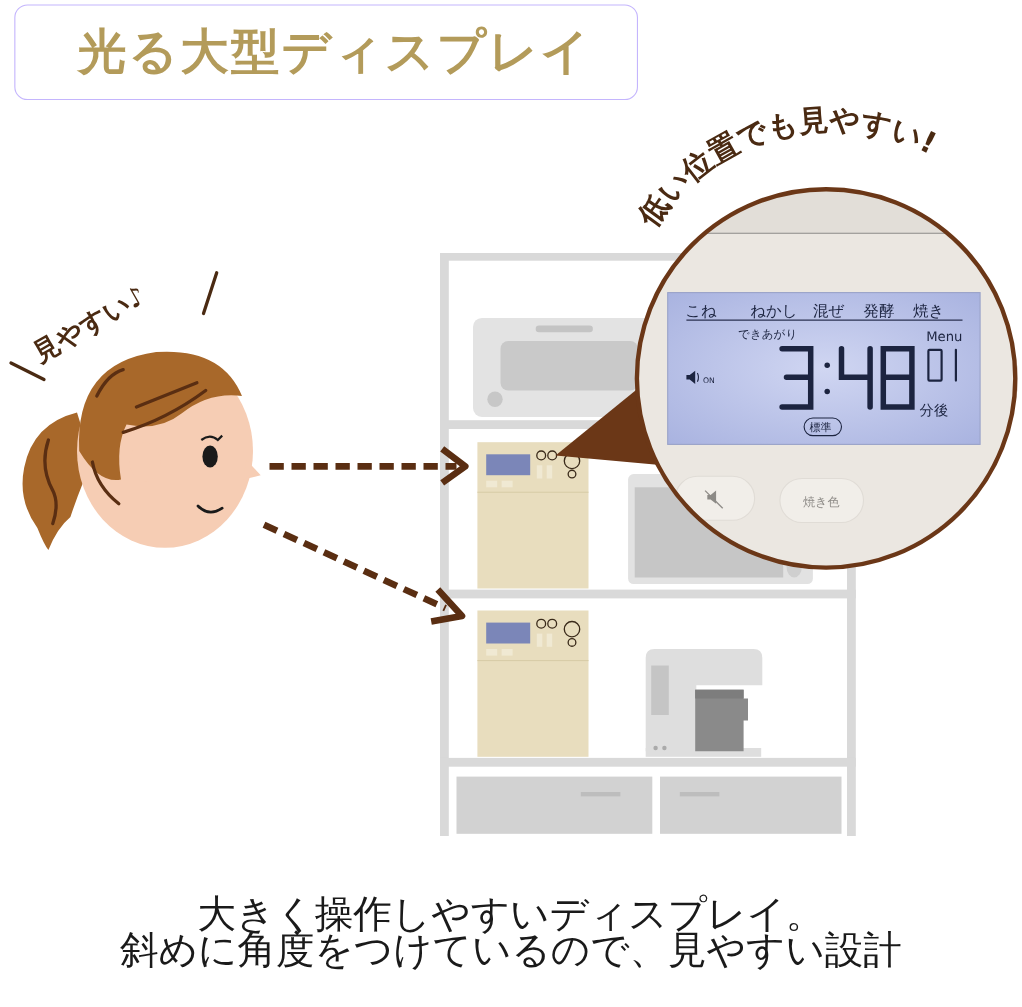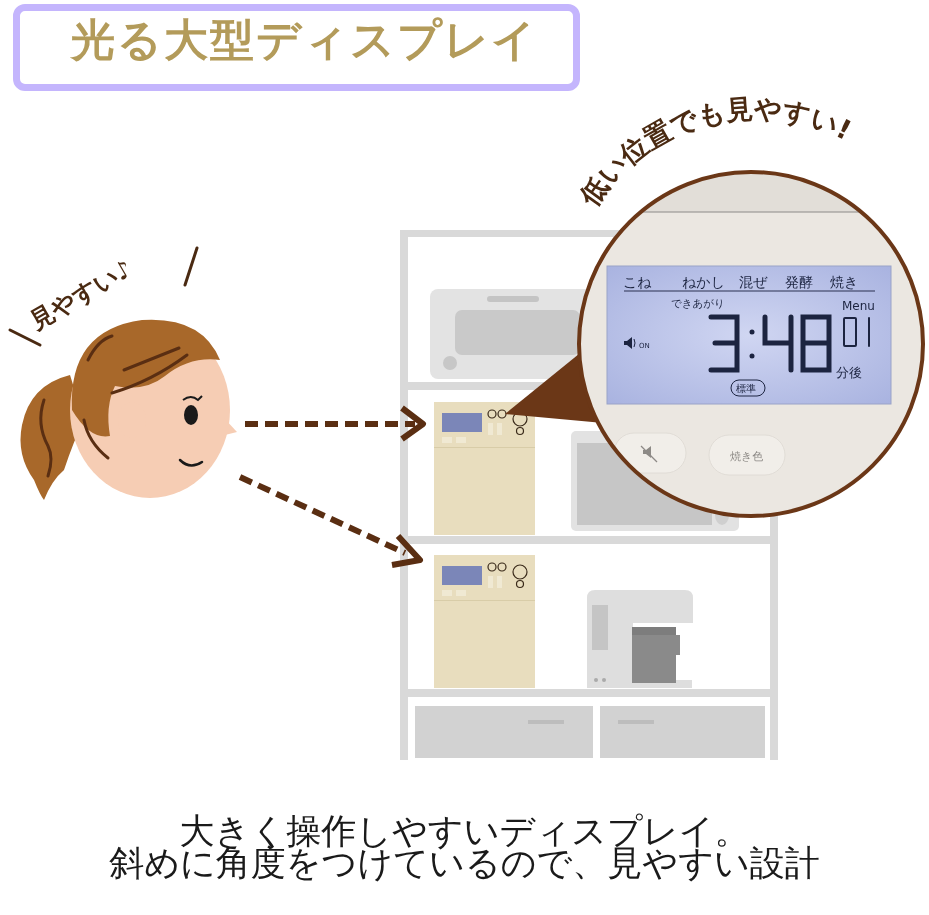--- a/index.html
+++ b/index.html
@@ -1,22 +1,22 @@
 <!DOCTYPE html>
 <html><head>
 <meta charset="utf-8">
 <style>
   * { box-sizing: border-box; margin: 0; padding: 0; }
   html, body { width: 929px; height: 915px; background: #ffffff; overflow: hidden; }
   body { position: relative; font-family: "DejaVu Sans", sans-serif; }
 
   .title-box {
     position: absolute; left: 13px; top: 4px; width: 567px; height: 87px;
-    border: 7px solid #c4b5fd; border-radius: 12px; background: #fff;
-    display: flex; align-items: flex-start; justify-content: center; padding-left: 16px;
+    border: 1px solid #c4b5fd; border-radius: 12px; background: #fff;
+    display: flex; align-items: center; justify-content: center; padding-left: 16px;
   }
   .title-text {
     font-family: "DejaVu Sans", sans-serif; font-weight: bold;
     font-size: 44px; color: #b39b5a; letter-spacing: 2px;
   }
 
   .stage { position: absolute; left: 0; top: 0; width: 929px; height: 790px; }
   .stage svg { position: absolute; left: 0; top: 0; }
 
   .caption {

